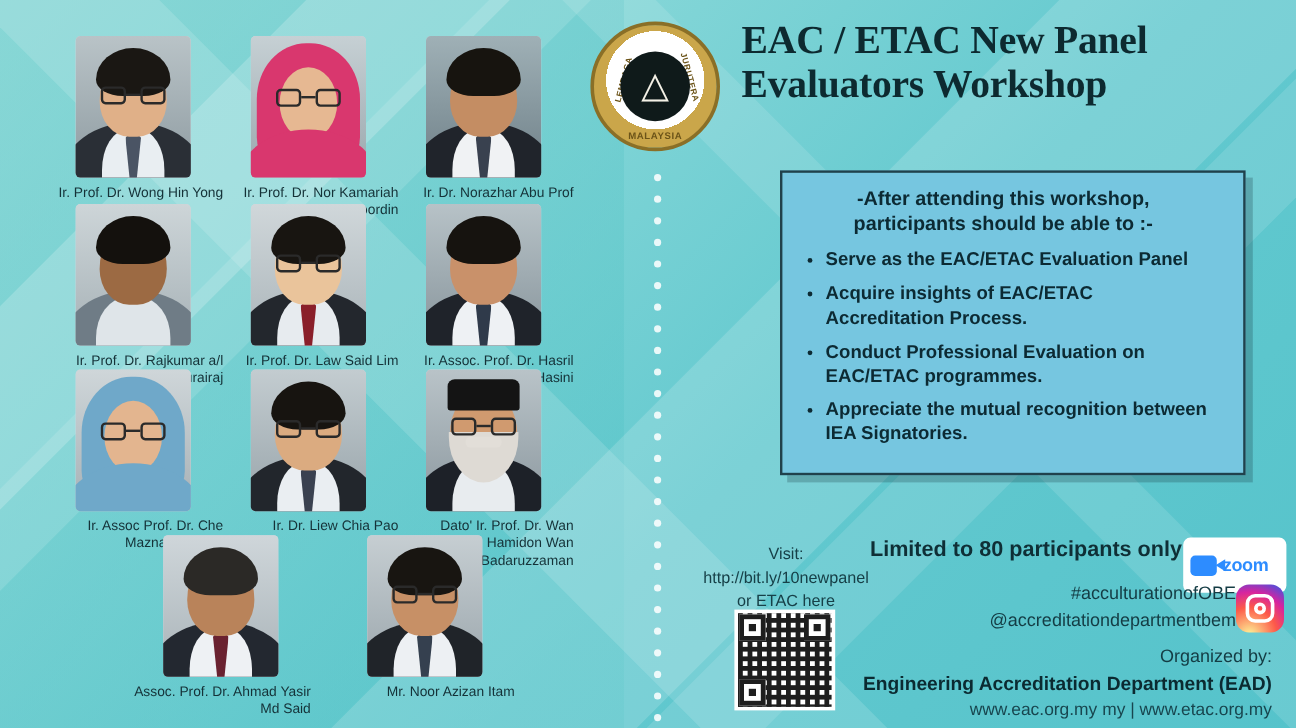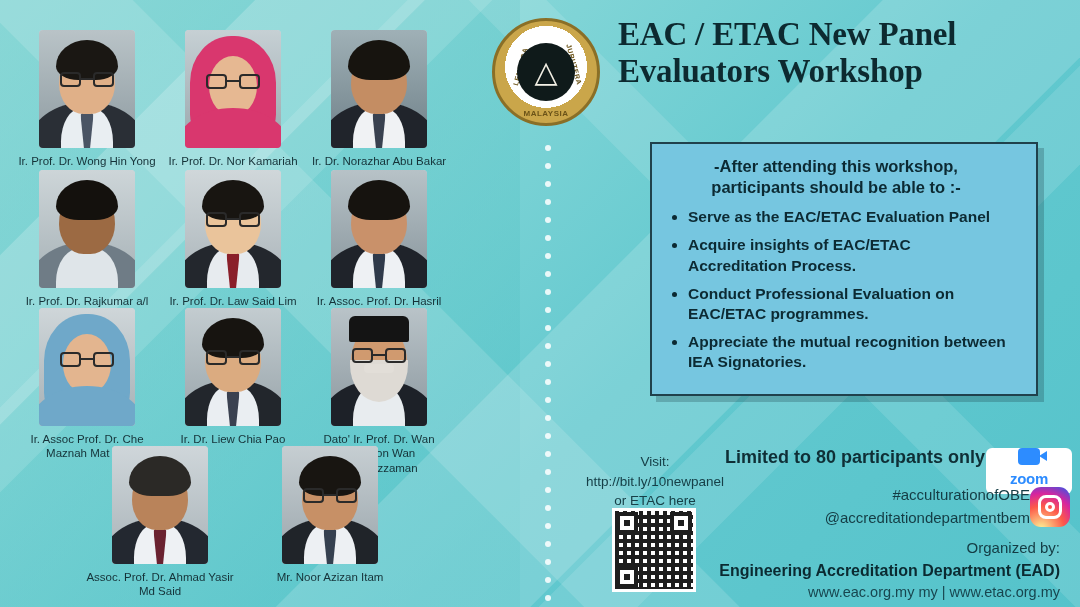--- a/index.html
+++ b/index.html
@@ -51,21 +51,22 @@
   
   .people {
     position: absolute;
     left: 0; top: 6px;
     width: 500px;
     height: 600px;
   }
   .person {
     position: absolute;
     width: 150px;
-    text-align: center;
+    text-align: right;
+    margin-left: 24px;
   }
   .portrait {
     width: 96px;
     height: 118px;
     margin: 0 auto;
     border-radius: 4px;
     position: relative;
     overflow: hidden;
     background: #cfd8de;
   }
@@ -347,21 +348,20 @@
     position: absolute;
     left: 986px; top: 448px;
     width: 86px; height: 46px;
     background: #ffffff;
     border-radius: 6px;
     display: flex;
     align-items: center;
     gap: 5px;
     padding: 0 6px;
     box-sizing: border-box;
-    flex-direction: column;
   }
   .zoom-badge .cam {
     width: 22px; height: 17px;
     background: #2D8CFF;
     border-radius: 4px;
     position: relative;
   }
   .zoom-badge .cam::after {
     content: "";
     position: absolute;
@@ -490,21 +490,21 @@
     <div class="person" style="left:304px; top:24px;">
       <div class="portrait">
         <div class="bg" style="background:linear-gradient(180deg,#9fb0b6,#6f8088);"></div>
         <div class="shoulders" style="background:#20242b;"></div>
         <div class="shirt" style="background:#f0f2f4;"></div>
         <div class="tie" style="background:#39414f;"></div>
         <div class="neck" style="background:#b07e58;"></div>
         <div class="head" style="background:#c48d63;"></div>
         <div class="hair" style="background:#17140f;"></div>
       </div>
-      <div class="name">Ir. Dr. Norazhar Abu Bakar</div>
+      <div class="name">Ir. Dr. Norazhar Abu Prof</div>
     </div>
 
     <div class="person" style="left:12px; top:164px;">
       <div class="portrait">
         <div class="bg" style="background:linear-gradient(180deg,#cdd5d8,#a6b1b6);"></div>
         <div class="shoulders" style="background:#6f7c86;"></div>
         <div class="shirt" style="background:#dfe5e9; width:62px;"></div>
         <div class="neck" style="background:#8a5c38;"></div>
         <div class="head" style="background:#9c6a43;"></div>
         <div class="hair" style="background:#14110d;"></div>

